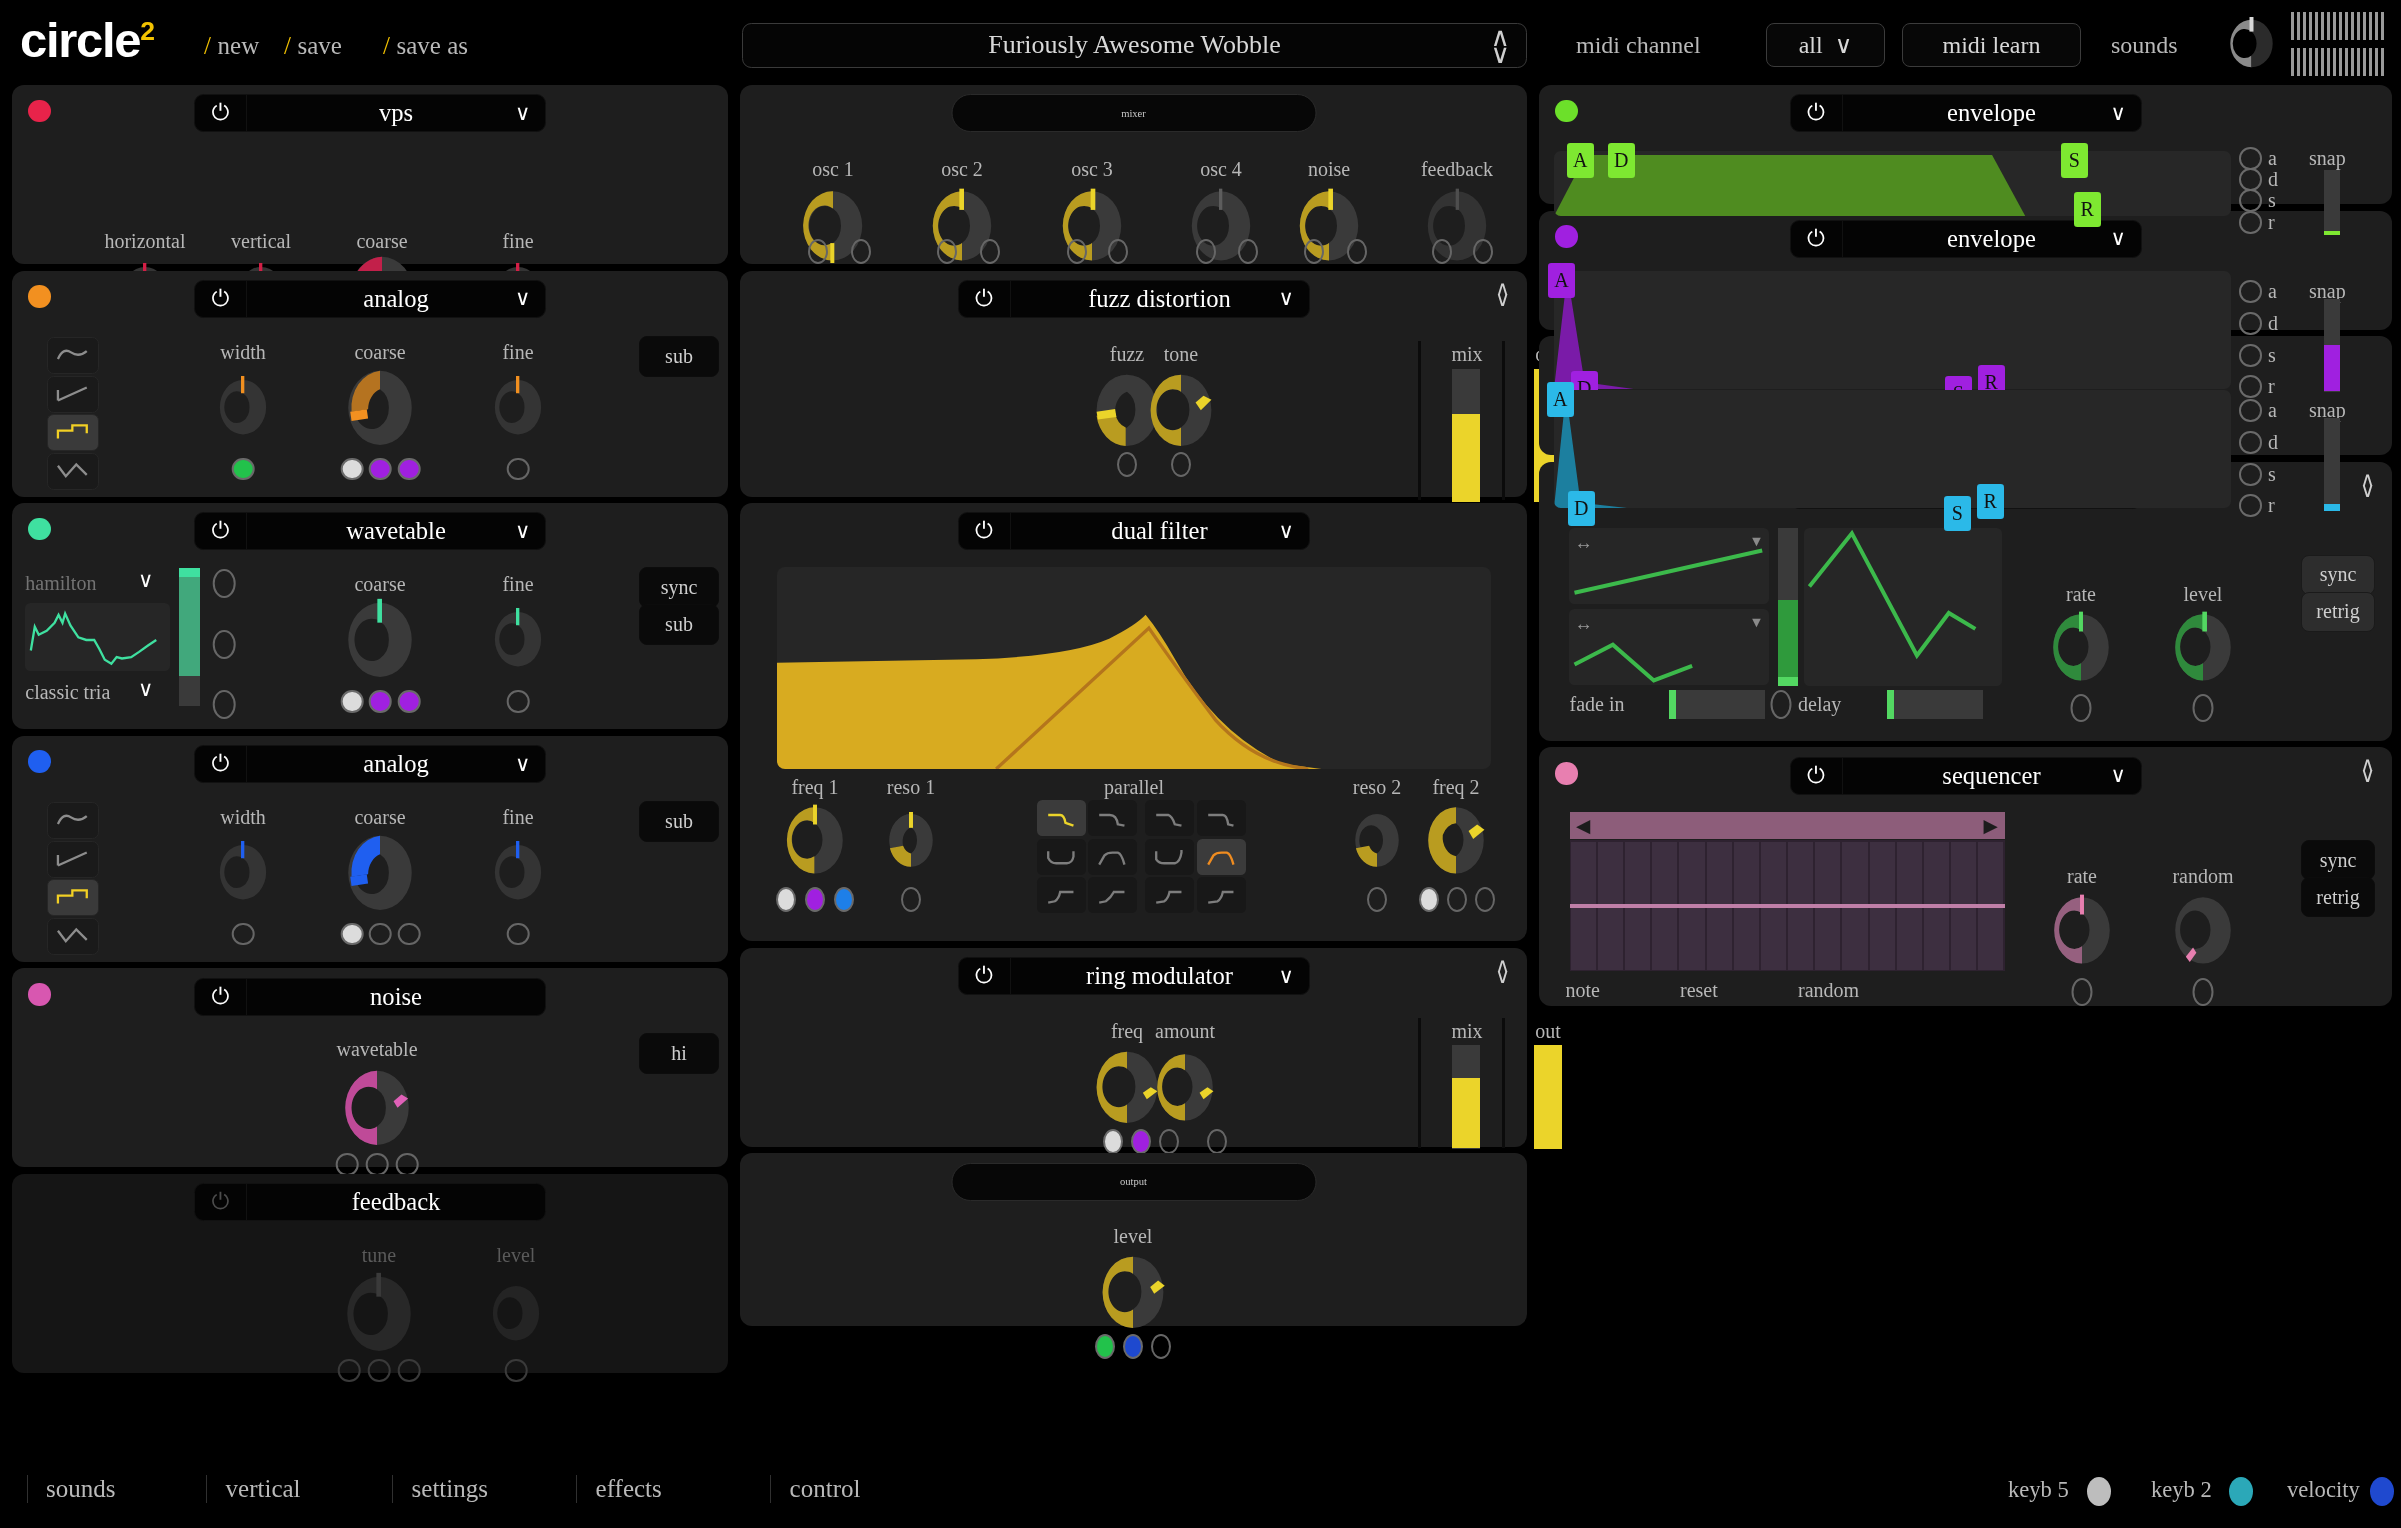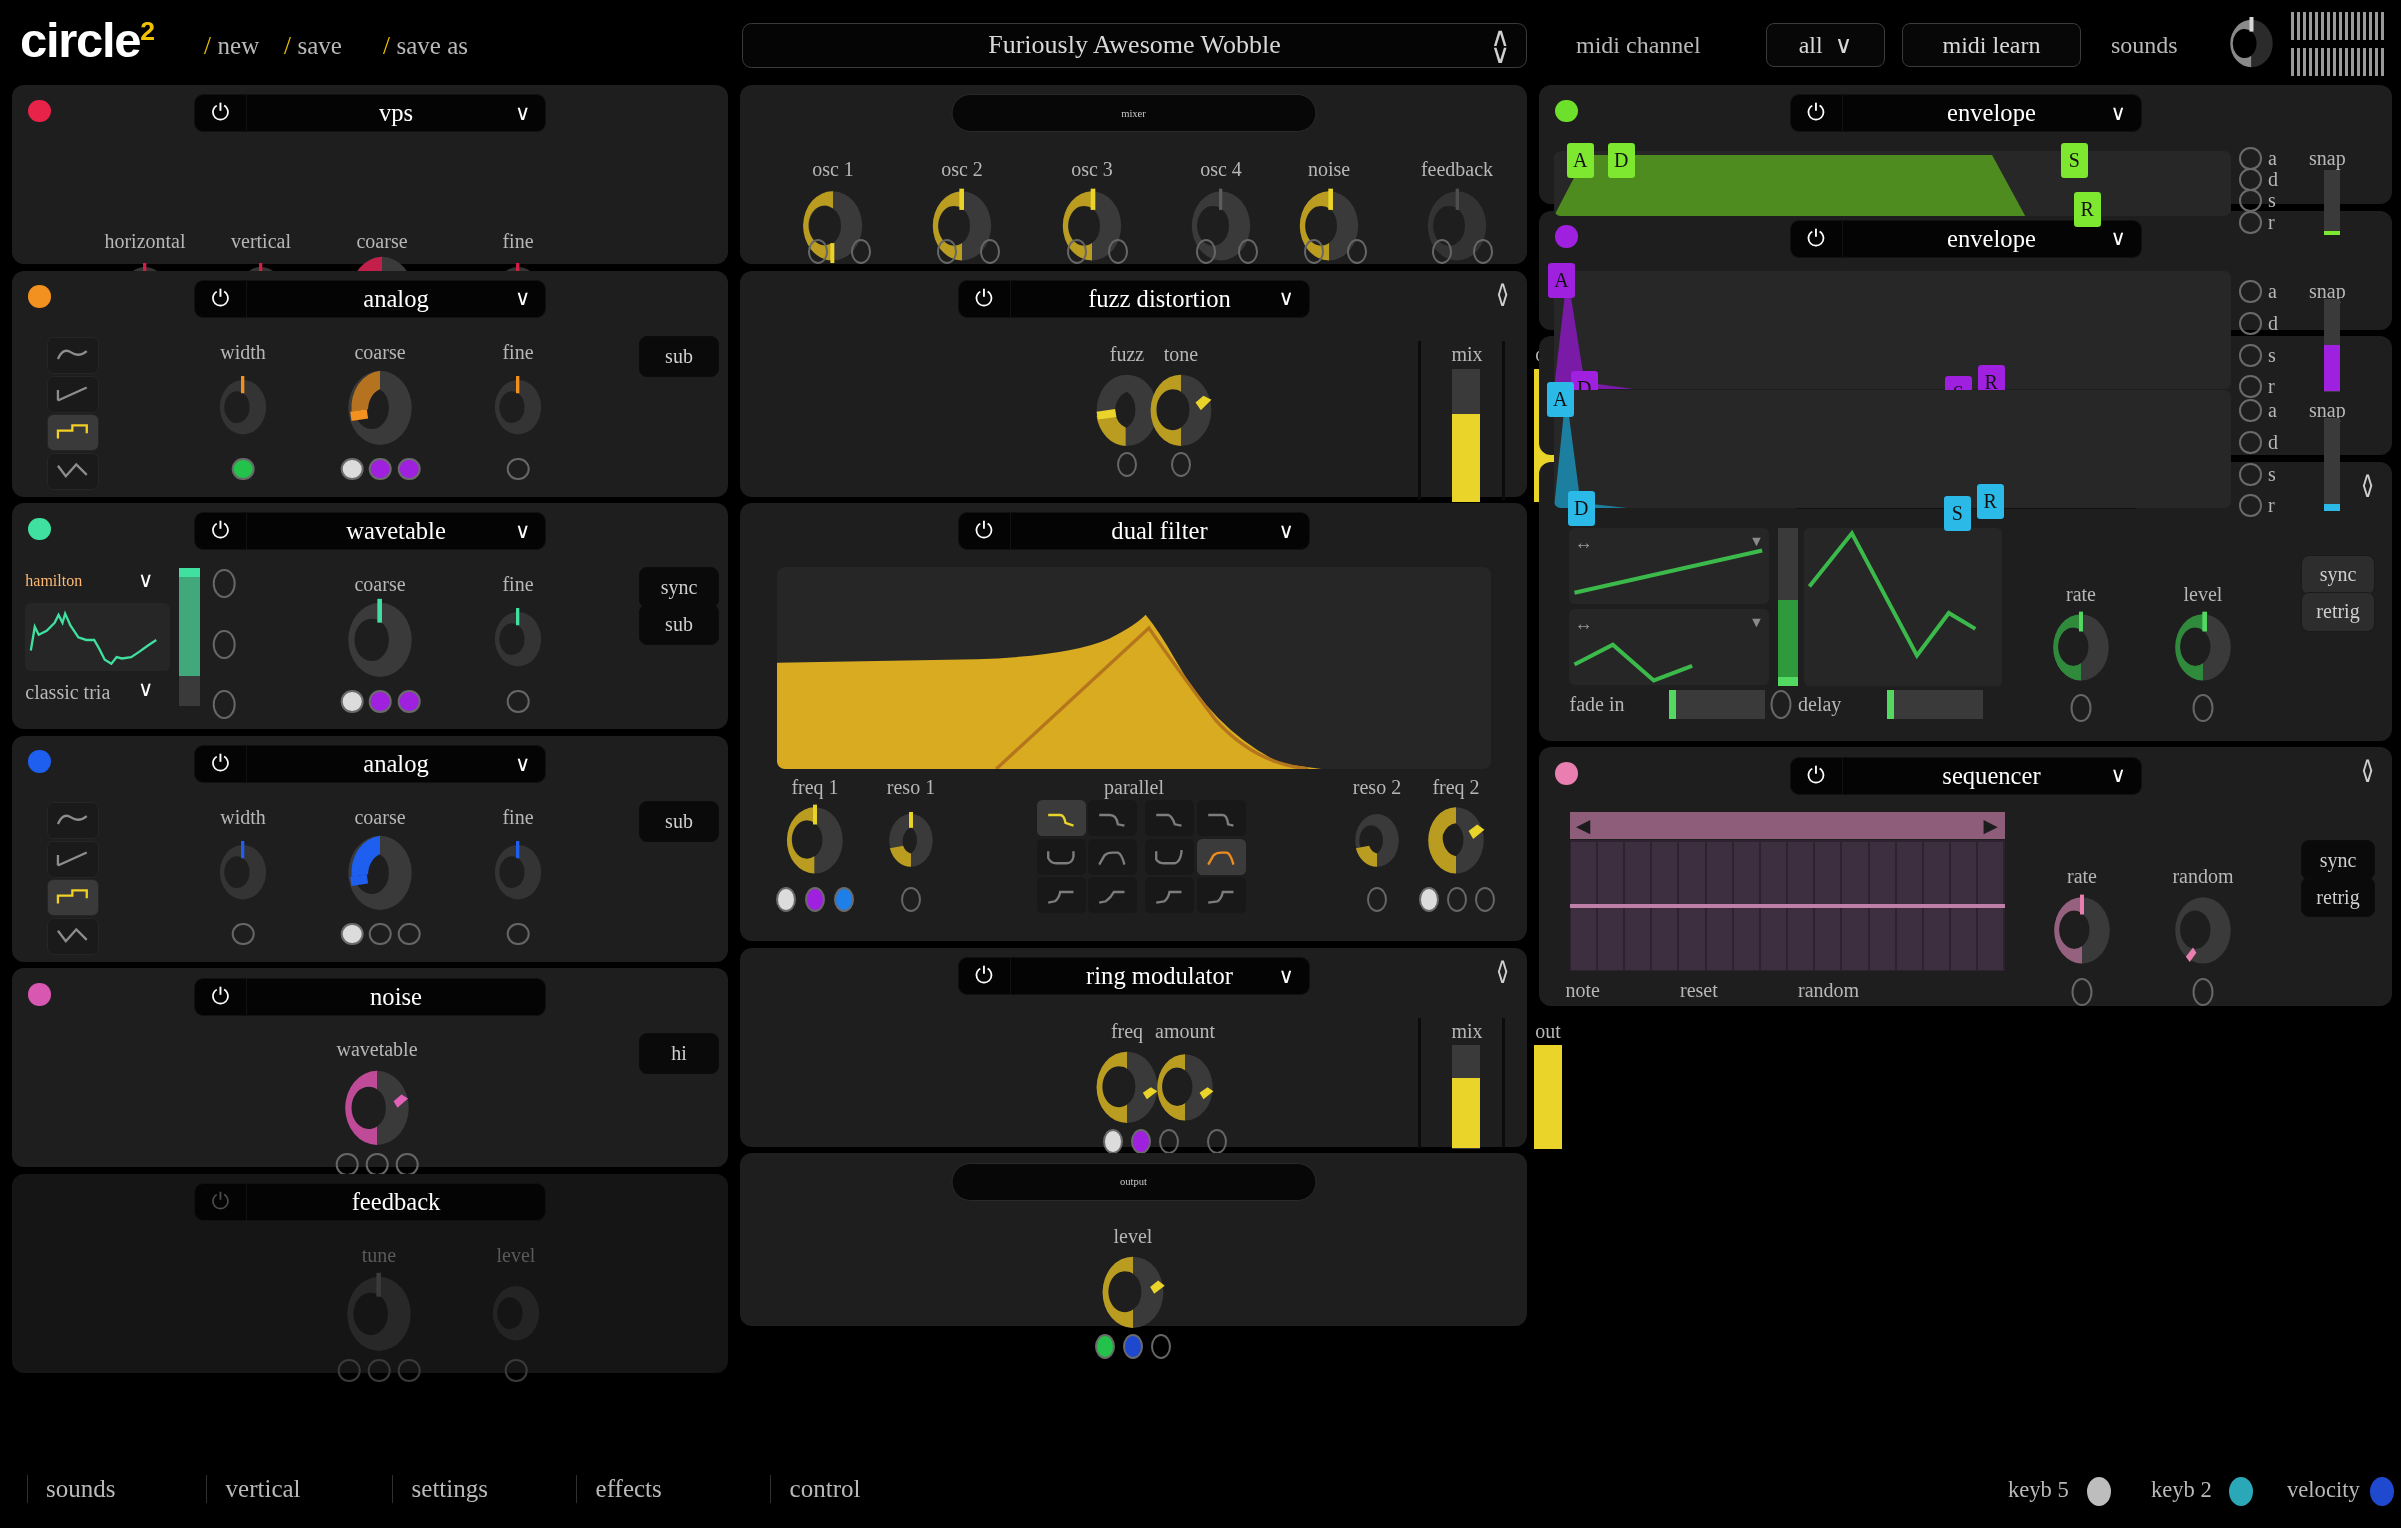--- a/index.html
+++ b/index.html
@@ -288,21 +288,21 @@
   <div class="module" style="height:226px">
     <div class="mod-led" style="background:#3fe0a0"></div>
     <div class="mod-title-wrap wide">
       <div class="mod-power">⏻</div>
       <div class="mod-name">
           <span>wavetable</span>
           <span class="mod-caret">∨</span>
         </div>
     </div>
 
-    <div style="position:absolute; left:13.3px; top:69px; font-size:16px; color:#fdba74">hamilton</div>
+    <div style="position:absolute; left:13.3px; top:69px; font-size:20px; color:#737373">hamilton</div>
     <div style="position:absolute; left:126px; top:65px; font-size:21px; color:#fff">∨</div>
 
     <div style="position:absolute; left:13.3px; top:100px; width:145px; height:68px; background:#262626; border-radius:5.3px; overflow:hidden">
       <svg width="145" height="68" viewBox="0 0 218 103">
           <path d="M8 72 L14 36 L20 48 L32 42 L44 30 L50 18 L56 30 L60 16 L68 34 L80 52 L92 56 L104 56 L112 70 L120 86 L130 92 L138 82 L146 84 L160 82 L172 74 L186 64 L198 56" stroke="#3fe0a0" stroke-width="3.5" fill="none"></path>
         </svg>
     </div>
 
     <div style="position:absolute; left:13.3px; top:178px; font-size:20px; color:#b7b7b7">classic tria</div>
     <div style="position:absolute; left:126px; top:174px; font-size:21px; color:#fff">∨</div>

